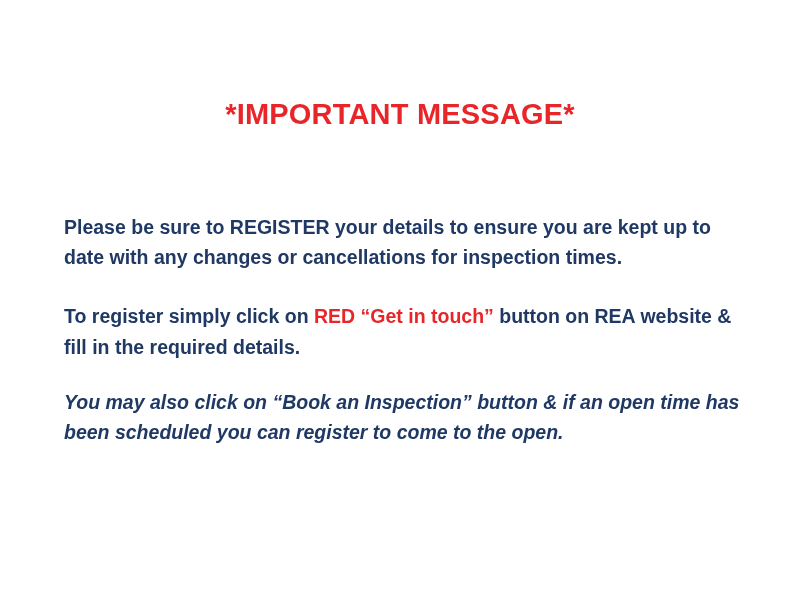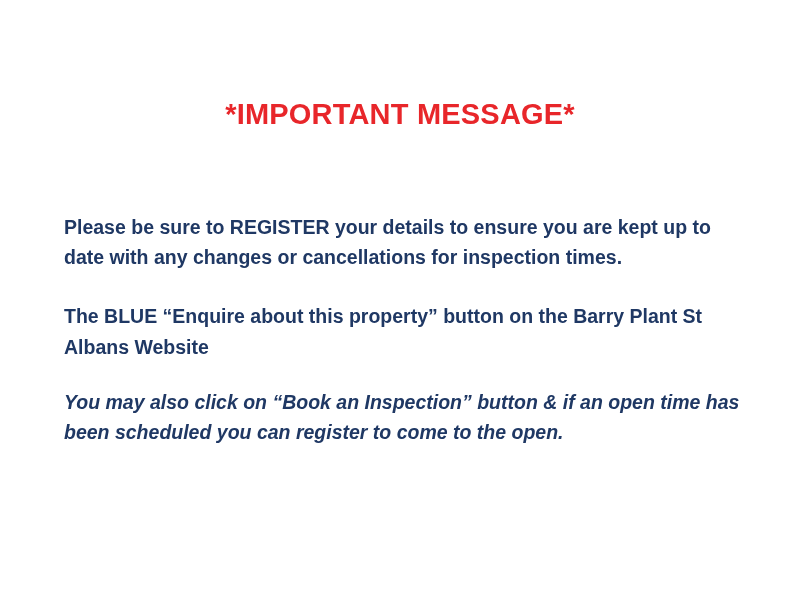--- a/index.html
+++ b/index.html
@@ -62,23 +62,23 @@
 <div class="slide">
 
   <div class="title">*IMPORTANT MESSAGE*</div>
 
   <div class="body-block">
 
     <p class="para p1">
       <span>Please be sure to REGISTER your details to ensure you are kept up to date with any changes or cancellations for inspection times.</span>
     </p>
 
+    <p class="para">
+      <span>To register simply click on </span><span class="red">RED “Get in touch”</span><span> button on REA website &amp; fill in the required details.</span>
+    </p>
 
-    <p class="para">
-      <span>The BLUE “Enquire about this property” button on the Barry Plant St Albans Website</span>
-    </p>
 
     <p class="para">
       <span>You may also click on “Book an Inspection” button &amp; if an open time has been scheduled you can register to come to the open.</span>
     </p>
 
   </div>
 </div>
 
 </body></html>

